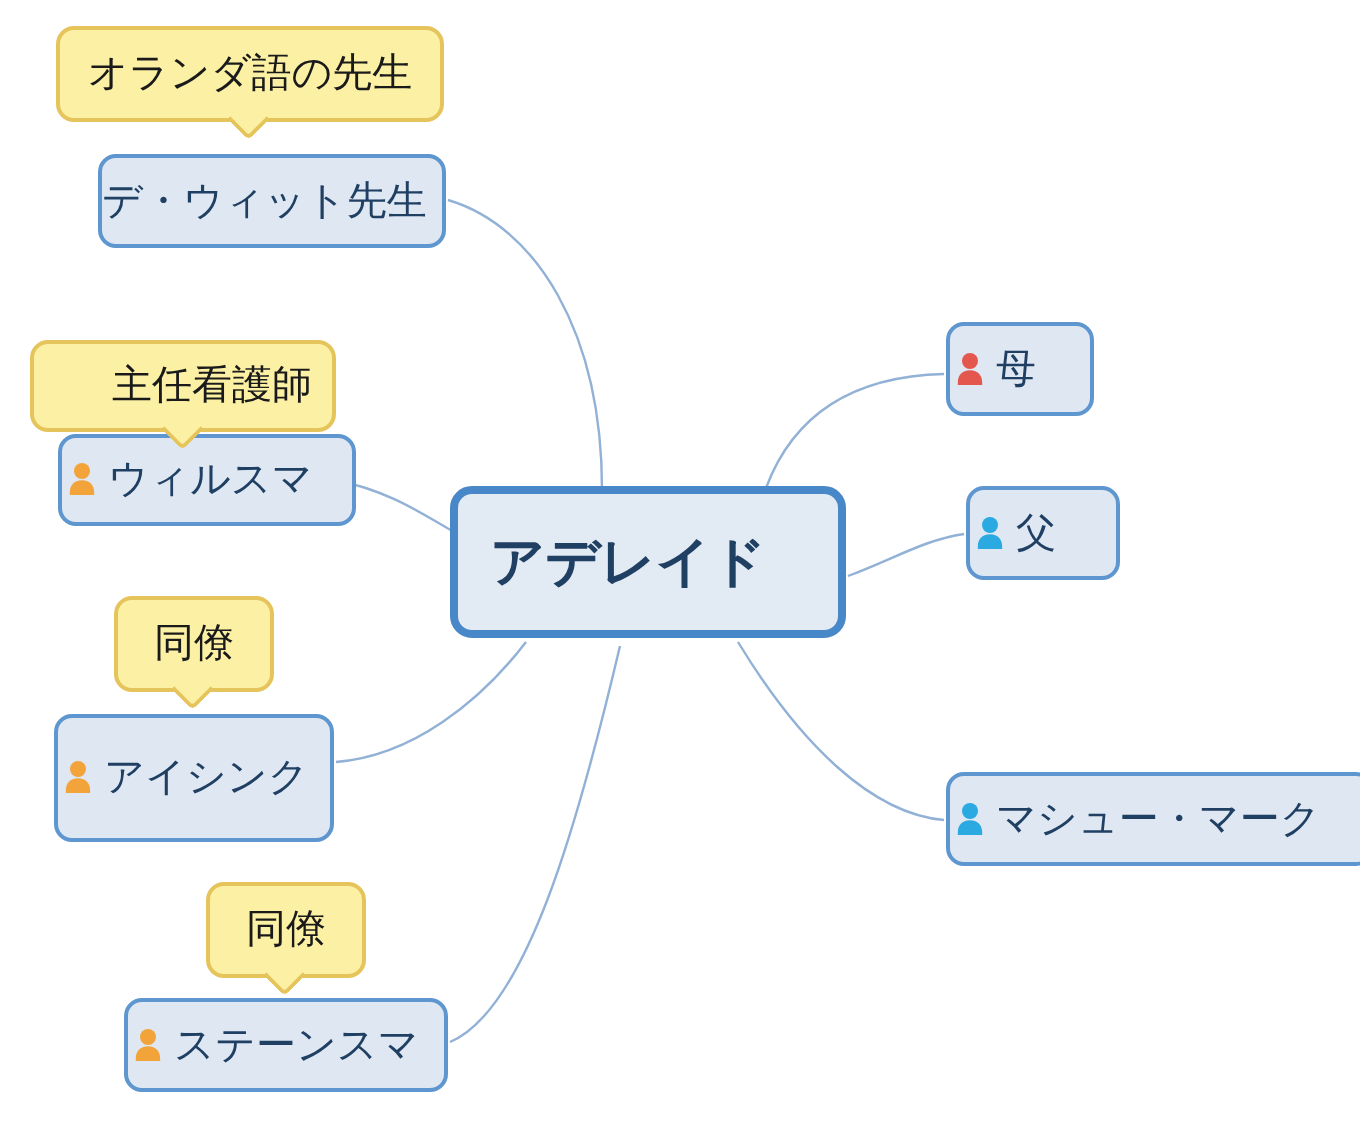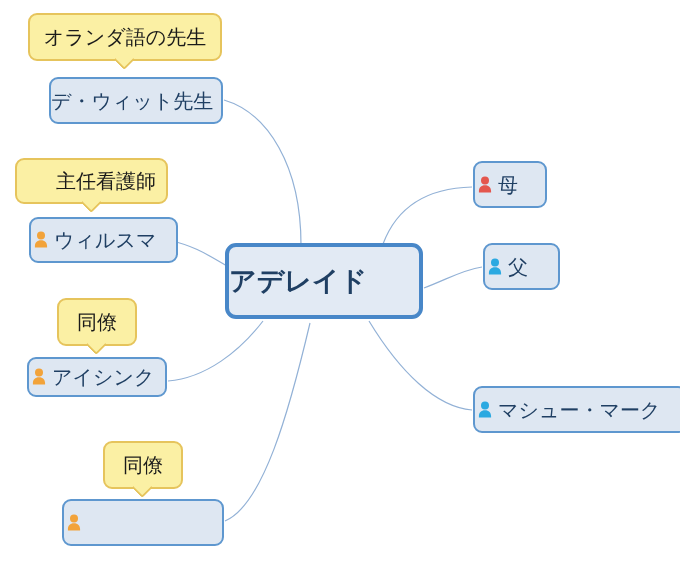--- a/index.html
+++ b/index.html
@@ -18,21 +18,21 @@
   .edges path{fill:none; stroke:var(--edge); stroke-width:1.2;}
   .node{
     position:absolute; z-index:2; box-sizing:border-box;
     display:flex; align-items:center; gap:3px;
     background:var(--node-fill); border:2px solid var(--node-border);
     border-radius:9px; color:var(--text); font-size:20px; line-height:1;
     cursor:default; white-space:nowrap;
   }
   .node.center{
     background:var(--center-fill); border:4px solid var(--center-border);
-    border-radius:11px; font-size:27px; font-weight:bold;
+    border-radius:11px; font-size:27px; font-weight:bold;padding-left:16px;
   }
   .callout{
     position:absolute; z-index:3; box-sizing:border-box;
     display:flex; align-items:center; justify-content:center;
     background:var(--callout-fill); border:2px solid var(--callout-border);
     border-radius:9px; color:#1a1a1a; font-size:20px; line-height:1; white-space:nowrap;
   }
   .callout::after{
     content:""; position:absolute; left:50%; bottom:-8px; width:13px; height:13px;
     background:var(--callout-fill);
@@ -44,28 +44,28 @@
   .picon{display:inline-flex; width:20px; height:20px; flex:0 0 auto;}
   .picon svg{width:100%; height:100%;}
   .picon.orange{color:var(--person-orange);}
   .picon.red{color:var(--person-red);}
   .picon.blue{color:var(--person-blue);}
 
   
   #n-center  {left:225px; top:243px; width:198px; height:76px;}
   #n-dewitt  {left:49px;  top:77px;  width:174px; height:47px;}
   #n-wilsma  {left:29px;  top:217px; width:149px; height:46px;}
-  #n-aisink  {left:27px;  top:357px; width:140px; height:40px;}
+  #n-aisink  {left:27px;  top:357px; width:140px; height:64px;}
   #n-steensma{left:62px;  top:499px; width:162px; height:47px;}
   #n-mother  {left:473px; top:161px; width:74px;  height:47px;}
   #n-father  {left:483px; top:243px; width:77px;  height:47px;}
   #n-matthew {left:473px; top:386px; width:214px; height:47px;}
 
   #c-dewitt  {left:28px;  top:13px;  width:194px; height:48px;}
-  #c-wilsma  {left:15px;  top:158px; width:153px; height:46px;padding-left:29px;}
+  #c-wilsma  {left:15px;  top:170px; width:153px; height:46px;padding-left:29px;}
   #c-aisink  {left:57px;  top:298px; width:80px;  height:48px;}
   #c-steensma{left:103px; top:441px; width:80px;  height:48px;}
   #c-matthew {left:523px; top:324px; width:90px;  height:48px;}
 </style>
 </head>
 <body>
 
 <div class="canvas">
 
   <svg class="edges" width="680" height="564" viewBox="0 0 680 564">
@@ -119,20 +119,21 @@
     <span>アイシンク</span>
   </div>
 
   <div class="node" id="n-steensma">
     <span class="picon orange">
       <svg viewBox="0 0 24 24">
           <circle cx="12" cy="6.6" r="4.8" fill="currentColor"></circle>
           <path fill="currentColor" d="M12 12.2c-4.8 0-7.3 3.2-7.3 7.1V21h14.6v-1.7c0-3.9-2.5-7.1-7.3-7.1z"></path>
         </svg>
     </span>
+    <span>ステーンスマ</span>
   </div>
 
   <div class="node" id="n-mother">
     <span class="picon red">
       <svg viewBox="0 0 24 24">
           <circle cx="12" cy="6.6" r="4.8" fill="currentColor"></circle>
           <path fill="currentColor" d="M12 12.2c-4.8 0-7.3 3.2-7.3 7.1V21h14.6v-1.7c0-3.9-2.5-7.1-7.3-7.1z"></path>
         </svg>
     </span>
     <span>母</span>

